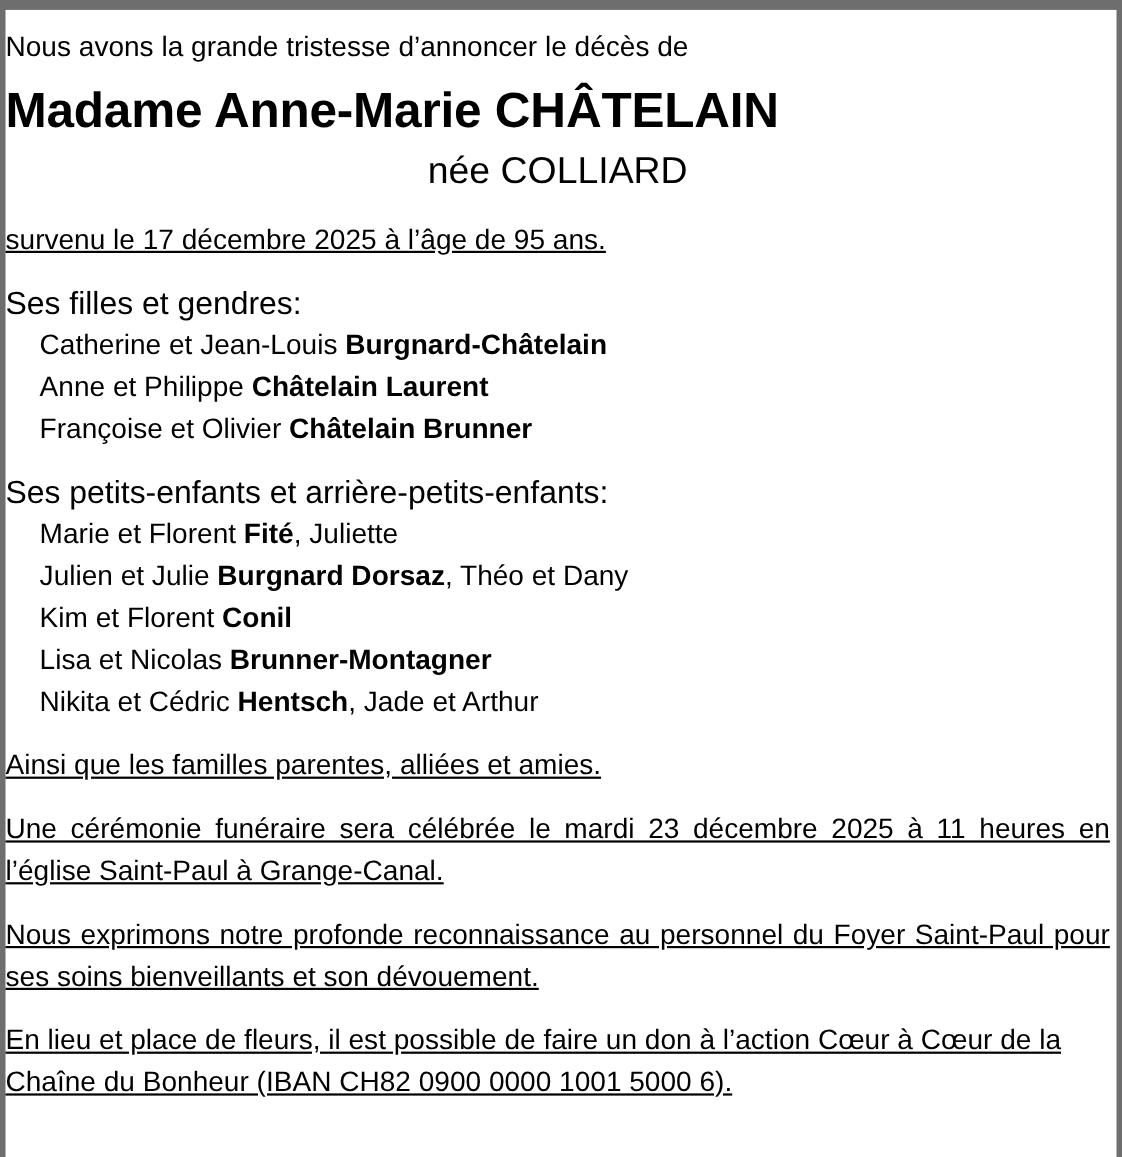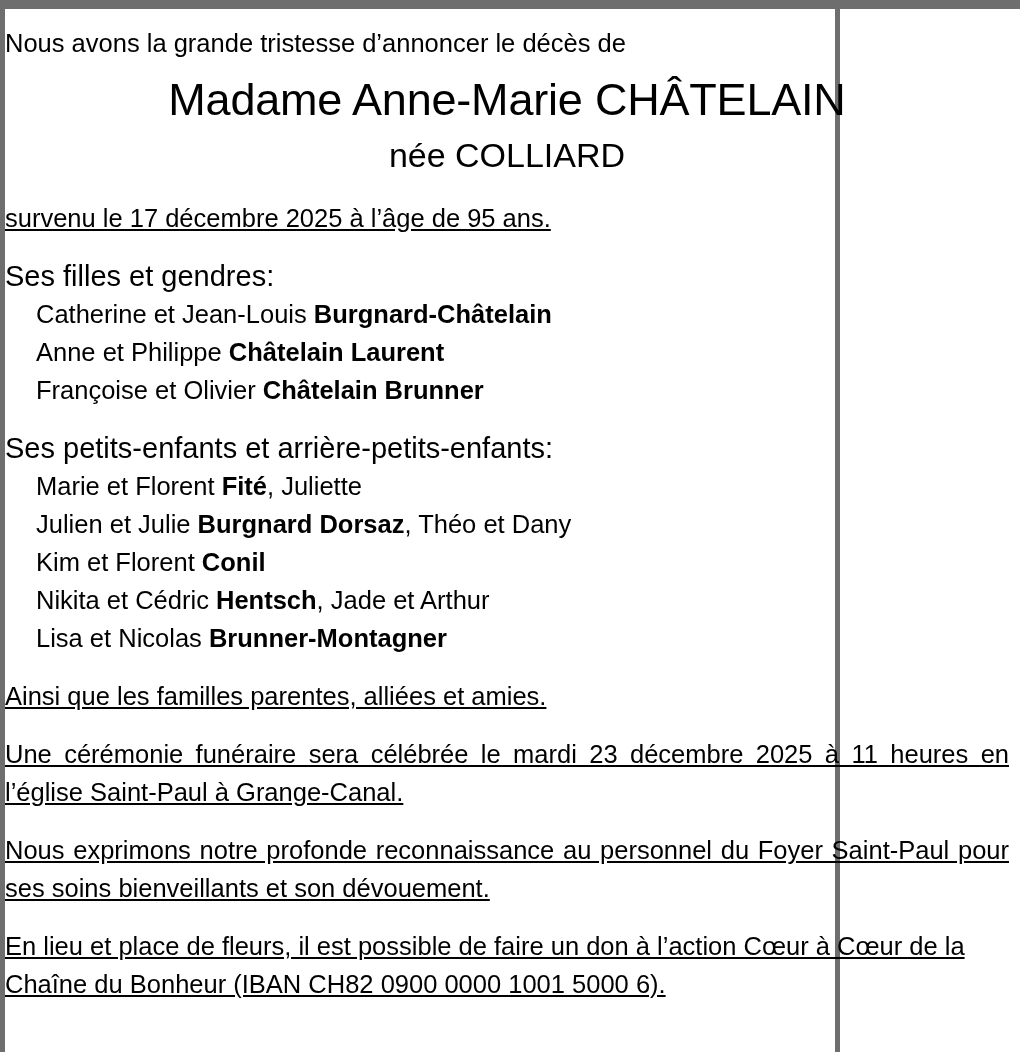--- a/index.html
+++ b/index.html
@@ -9,21 +9,21 @@
   body {
     width: 1020px;
     height: 1052px;
     background: #ffffff;
     font-family: "Liberation Sans", sans-serif;
     color: #000000;
     overflow: hidden;
   }
   .page {
     position: relative;
-    width: 840px;
+    width: 1020px;
     height: 1052px;
     box-sizing: border-box;
     background: #ffffff;
   }
   .border-top {
     position: absolute;
     top: 0; left: 0;
     width: 1020px;
     height: 9px;
     background: #6e6e6e;
@@ -56,23 +56,23 @@
     line-height: 38px;
     white-space: nowrap;
     padding-left: 31px;
   }
   .intro {
     font-size: 25.5px;
     line-height: 40px;
     margin-bottom: 6px;
   }
   .name {
-    text-align: center;
+    text-align: left;
     font-size: 45px;
-    font-weight: normal;
+    font-weight: bold;
     line-height: 62px;
     letter-spacing: -0.2px;
     margin-top: 6px;
   }
   .maiden {
     text-align: center;
     font-size: 34px;
     line-height: 48px;
     margin-bottom: 6px;
   }
@@ -123,22 +123,22 @@
       <div class="line"><span>Catherine et Jean-Louis </span><b>Burgnard-Châtelain</b><span></span></div>
       <div class="line"><span>Anne et Philippe </span><b>Châtelain Laurent</b><span></span></div>
       <div class="line"><span>Françoise et Olivier </span><b>Châtelain Brunner</b><span></span></div>
     </div>
 
     <div class="block">
       <div class="heading">Ses petits-enfants et arrière-petits-enfants:</div>
       <div class="line"><span>Marie et Florent </span><b>Fité</b><span>, Juliette</span></div>
       <div class="line"><span>Julien et Julie </span><b>Burgnard Dorsaz</b><span>, Théo et Dany</span></div>
       <div class="line"><span>Kim et Florent </span><b>Conil</b><span></span></div>
+      <div class="line"><span>Lisa et Nicolas </span><b>Brunner-Montagner</b><span></span></div>
       <div class="line"><span>Nikita et Cédric </span><b>Hentsch</b><span>, Jade et Arthur</span></div>
-      <div class="line"><span>Lisa et Nicolas </span><b>Brunner-Montagner</b><span></span></div>
     </div>
 
     <div class="para">Ainsi que les familles parentes, alliées et amies.</div>
 
     <div class="para justify">Une cérémonie funéraire sera célébrée le mardi 23 décembre 2025 à 11 heures en l’église Saint-Paul à Grange-Canal.</div>
 
     <div class="para justify">Nous exprimons notre profonde reconnaissance au personnel du Foyer Saint-Paul pour ses soins bienveillants et son dévouement.</div>
 
     <div class="para">En lieu et place de fleurs, il est possible de faire un don à l’action Cœur à Cœur de la Chaîne du Bonheur (IBAN CH82 0900 0000 1001 5000 6).</div>
 

